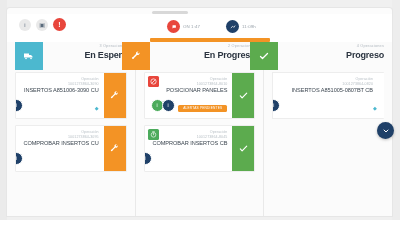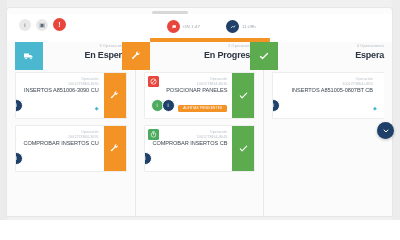--- a/index.html
+++ b/index.html
@@ -486,21 +486,21 @@
 
       <div class="column">
         <div class="col-head">
           <div class="tile green" style="left:-14px">
             <svg width="12" height="12" viewBox="0 0 24 24" aria-hidden="true">
               <path d="M5 13l4 4 10-10" stroke="#fff" stroke-width="2.5" fill="none" stroke-linecap="round" stroke-linejoin="round"></path>
             </svg>
           </div>
           <div class="col-meta">
             <div class="col-count">4 Operaciones</div>
-            <div class="col-title">Espera</div>
+            <div class="col-title">Progreso</div>
           </div>
         </div>
 
         <div class="cards">
           <div class="card" style="border-right:none">
             <div class="card-body" style="right:6px">
               <div class="card-kicker">Operación</div>
               <div class="card-id">1001273864-0820</div>
               <div class="card-title">INSERTOS A851005-0807BT CB</div>
             </div>

